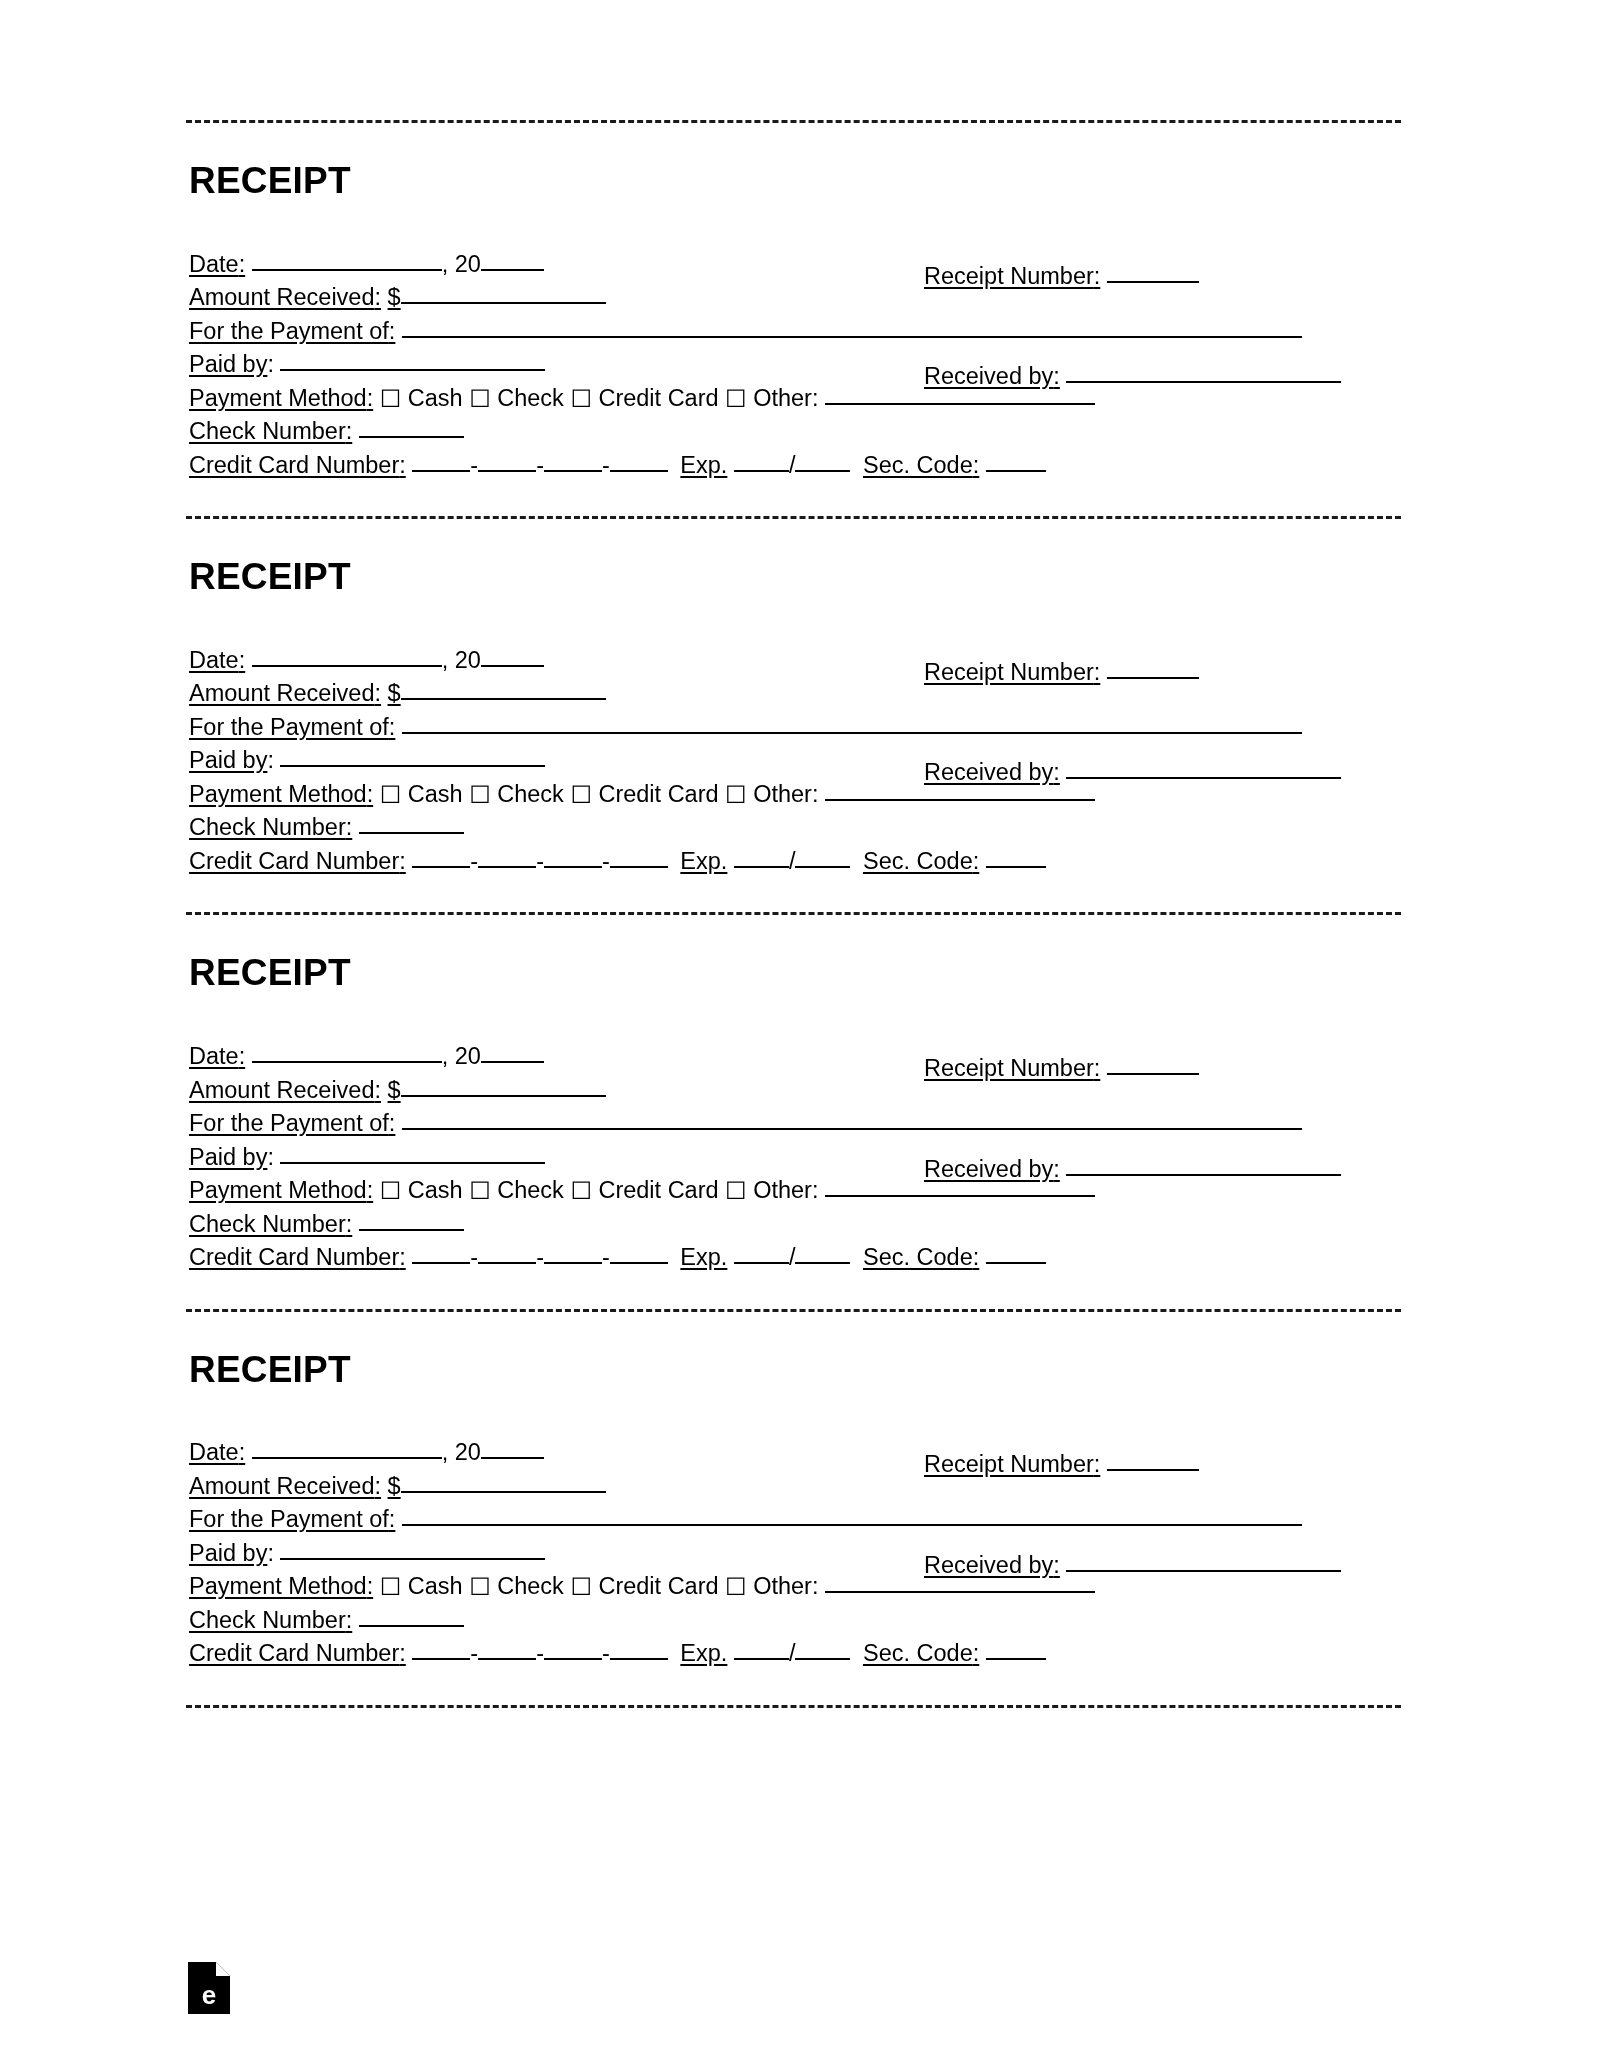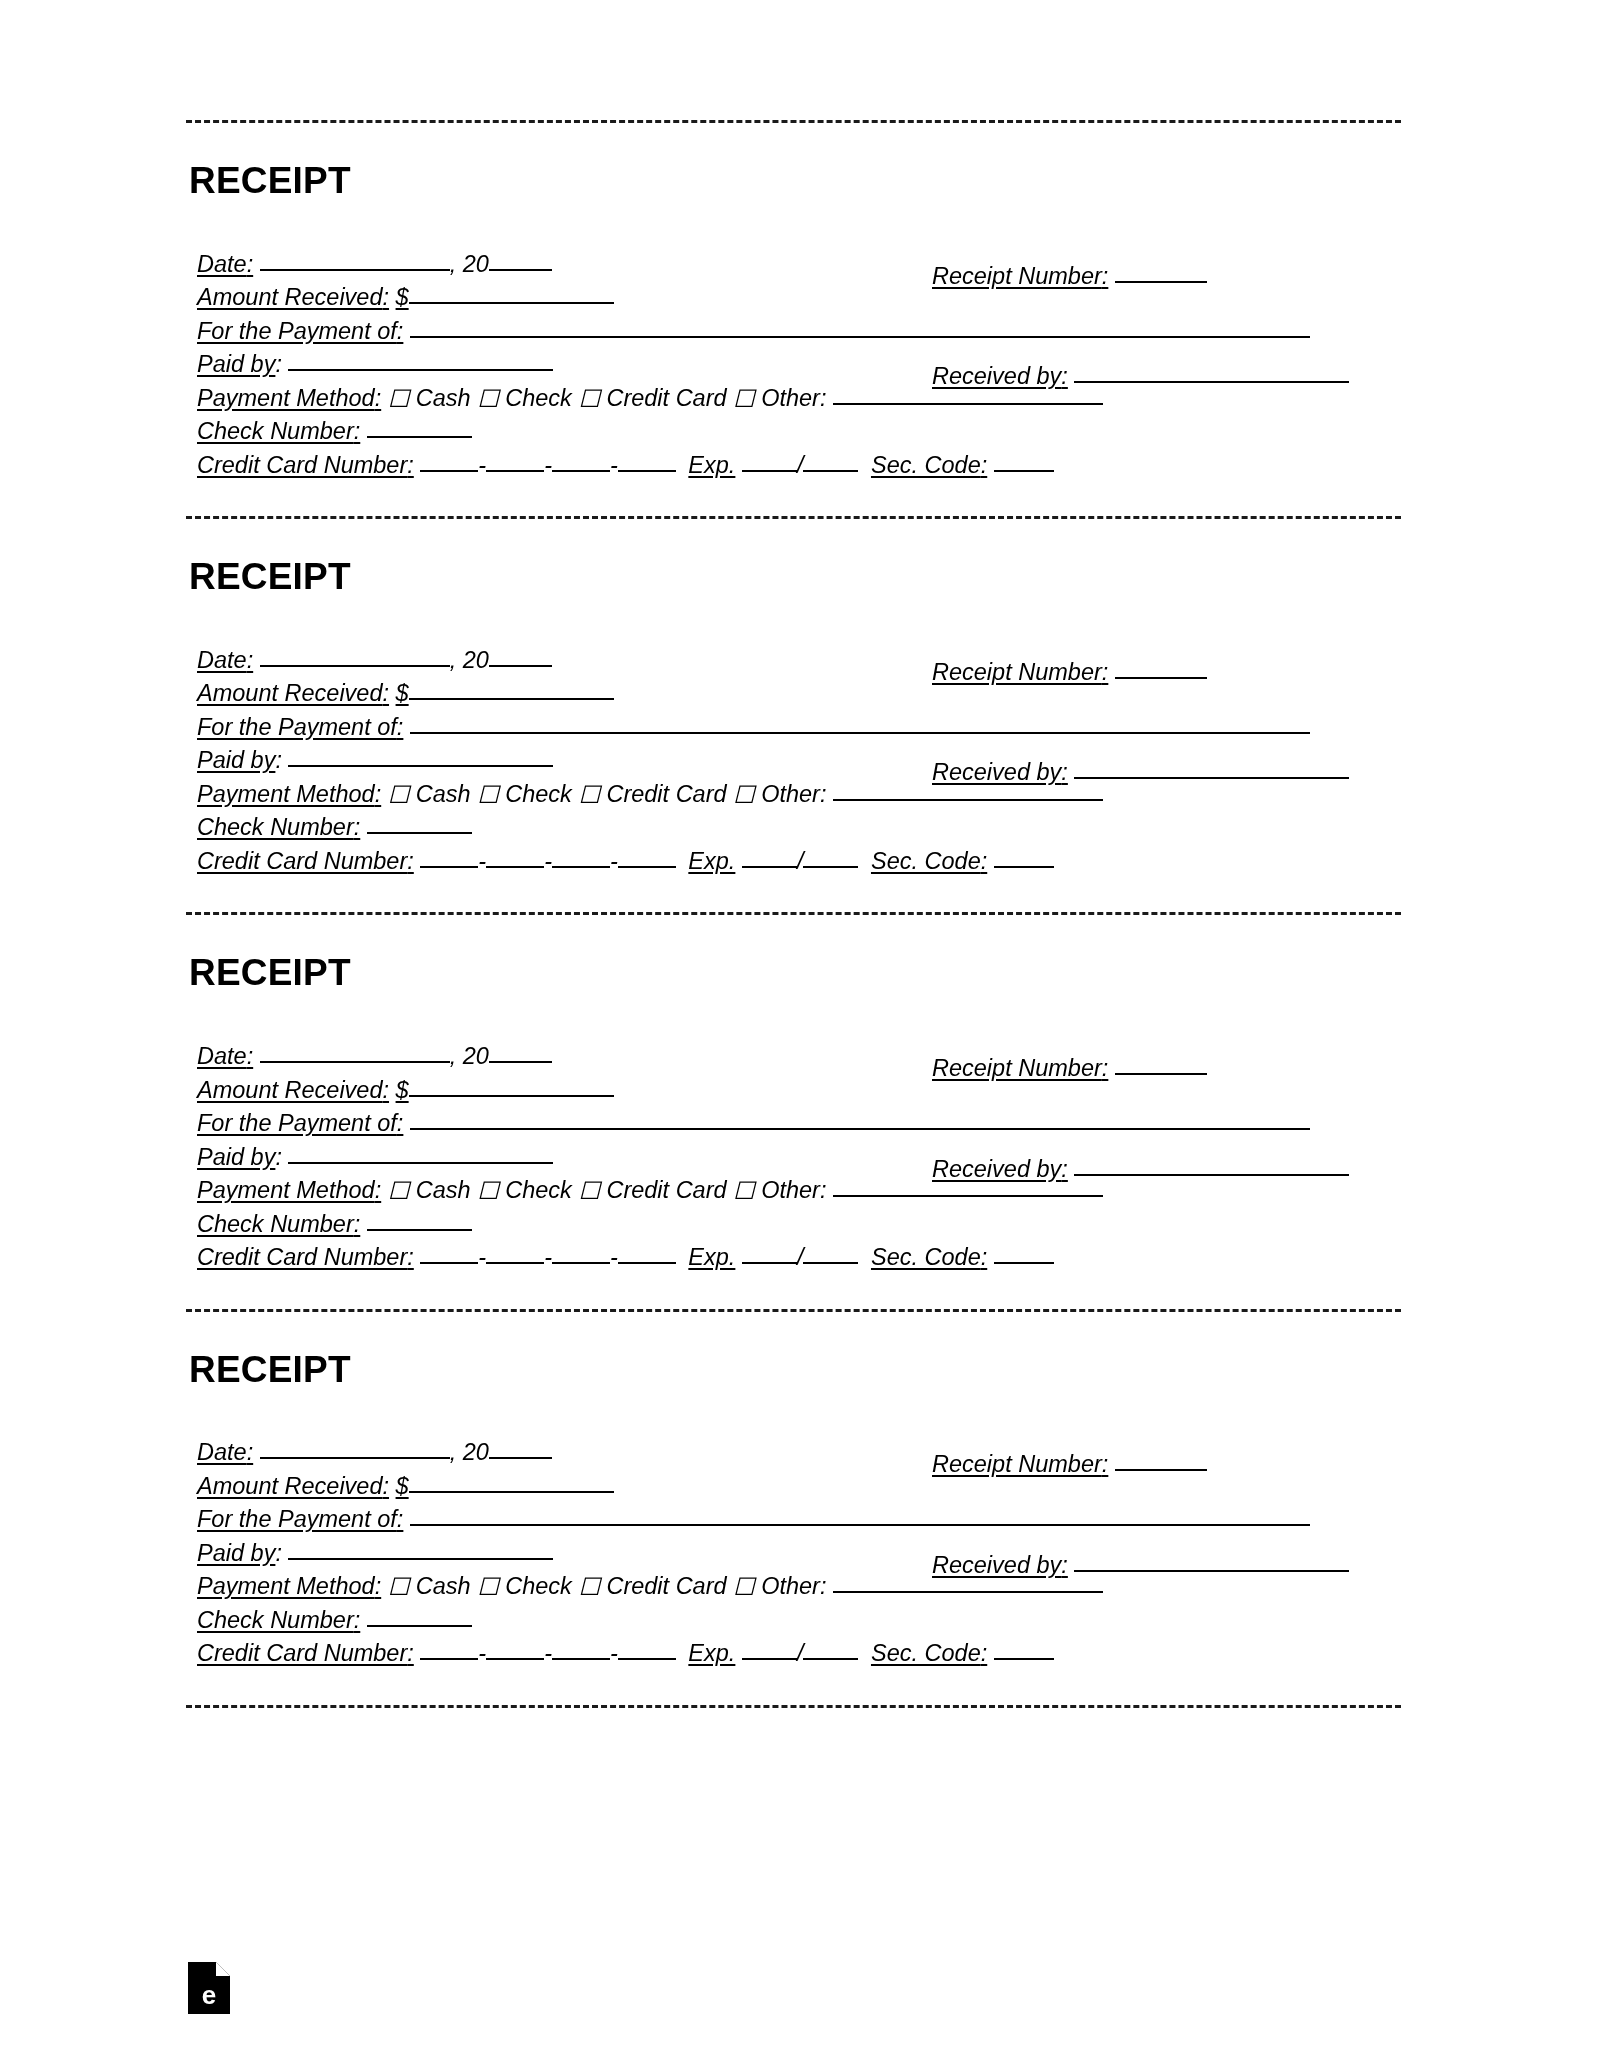--- a/index.html
+++ b/index.html
@@ -42,22 +42,21 @@
   .receipt-title {
     font-size: 37px;
     font-weight: bold;
     letter-spacing: 0.2px;
     line-height: 1.1;
     margin: 0 0 46px 3px;
   }
   .lines {
     font-size: 23.5px;
     line-height: 33.5px;
-    margin-left: 11px;
-    font-style: italic;
+    margin-left: 3px;
   }
   .line {
     position: relative;
     white-space: nowrap;
     height: 33.5px;
   }
   .u {
     text-decoration: underline;
     text-underline-offset: 3px;
   }

